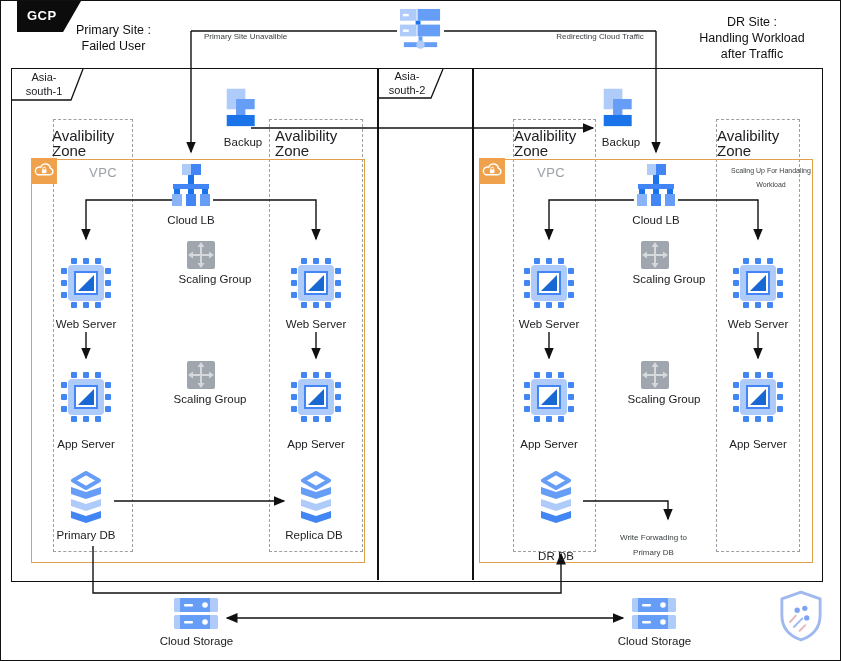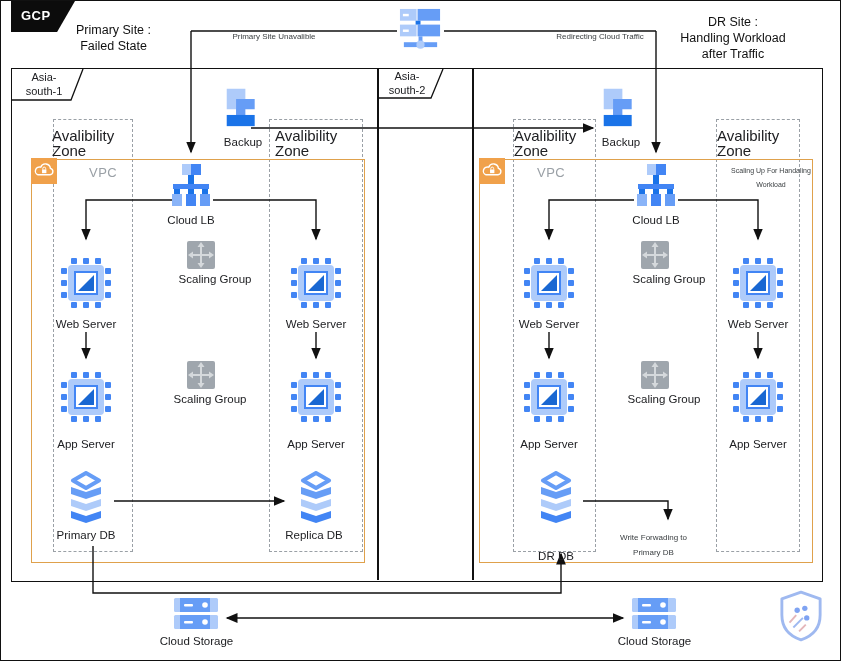--- a/index.html
+++ b/index.html
@@ -1,21 +1,21 @@
 <!DOCTYPE html>
 <html><head>
 <meta charset="utf-8">
 <style>
   html,body{margin:0;padding:0;background:#e9e9e9;font-family:"Liberation Sans",sans-serif;}
   .canvas{position:relative;width:841px;height:661px;background:#fff;border:1.6px solid #111;
           box-sizing:border-box;overflow:hidden;margin:0 auto;}
   .abs{position:absolute;}
   .lbl{font-size:11.5px;line-height:13px;color:#202124;text-align:center;white-space:nowrap;}
   .lbl2{font-size:15px;line-height:15px;color:#202124;text-align:left;}
-  .ann{font-size:8px;color:#3c4043;text-align:center;}
+  .ann{font-size:8px;color:#3c4043;}
   .ann-c{font-size:8px;line-height:15px;color:#3c4043;text-align:center;}
   .ann-s{font-size:7px;line-height:14px;color:#3c4043;text-align:center;}
   .title{font-size:12.5px;line-height:16px;color:#111;text-align:center;}
   .region{border:1.5px solid #111;}
   .vline{background:#111;width:1.5px;}
   .vpcbox{border:1.4px solid #DFA14C;}
   .azbox{border:1.2px dashed #9aa0a6;}
   .vpctext{font-size:13px;color:#9aa0a6;letter-spacing:.5px;margin-left:26px;}
   .gcptab{background:#0c0c0c;clip-path:polygon(0 0,100% 0,72% 100%,0 100%);}
   .gcptab span{display:block;padding:7px 0 0 10px;color:#fff;font-weight:bold;font-size:13px;letter-spacing:.5px;}
@@ -164,29 +164,29 @@
       <path d="M757,331 V357" marker-end="url(#ah)"></path>
       <path d="M113,500 H283" marker-end="url(#ah)"></path>
       <path d="M582,500 H667 V518" marker-end="url(#ah)"></path>
       <path d="M92,545 V592 H560 V553" marker-end="url(#ah)"></path>
       <path d="M226,617 H622" marker-start="url(#ah)" marker-end="url(#ah)"></path>
       <polyline points="10,99 70,99 82,68" stroke-width="1.3"></polyline>
       <polyline points="377,97 430,97 442,68" stroke-width="1.3"></polyline>
     </g>
   </svg>
 
-  <div class="abs gcptab z5" style="left:10px;top:0;width:64px;height:31px;">
+  <div class="abs gcptab z5" style="left:16px;top:0;width:64px;height:31px;">
     <span>GCP</span>
   </div>
 
   <div class="abs title z3" style="left:50px;top:21px;width:125px;">
     <div>Primary Site :</div>
-    <div>Failed State</div>
-  </div>
-  <div class="abs title z3" style="left:667px;top:13px;width:130px;">
+    <div>Failed User</div>
+  </div>
+  <div class="abs title z3" style="left:686px;top:13px;width:130px;">
     <div>DR Site :</div>
     <div>Handling Workload</div>
     <div>after Traffic</div>
   </div>
 
   <div class="abs ann z3" style="left:203px;top:31px;width:140px;">Primary Site Unavalible</div>
   <div class="abs ann z3" style="left:551px;top:31px;width:96px;text-align:center;">Redirecting Cloud Traffic</div>
 
   <div class="abs z3" style="left:396px;top:6px;width:47px;height:45px;background:#fff;">
     <svg width="47" height="45">

